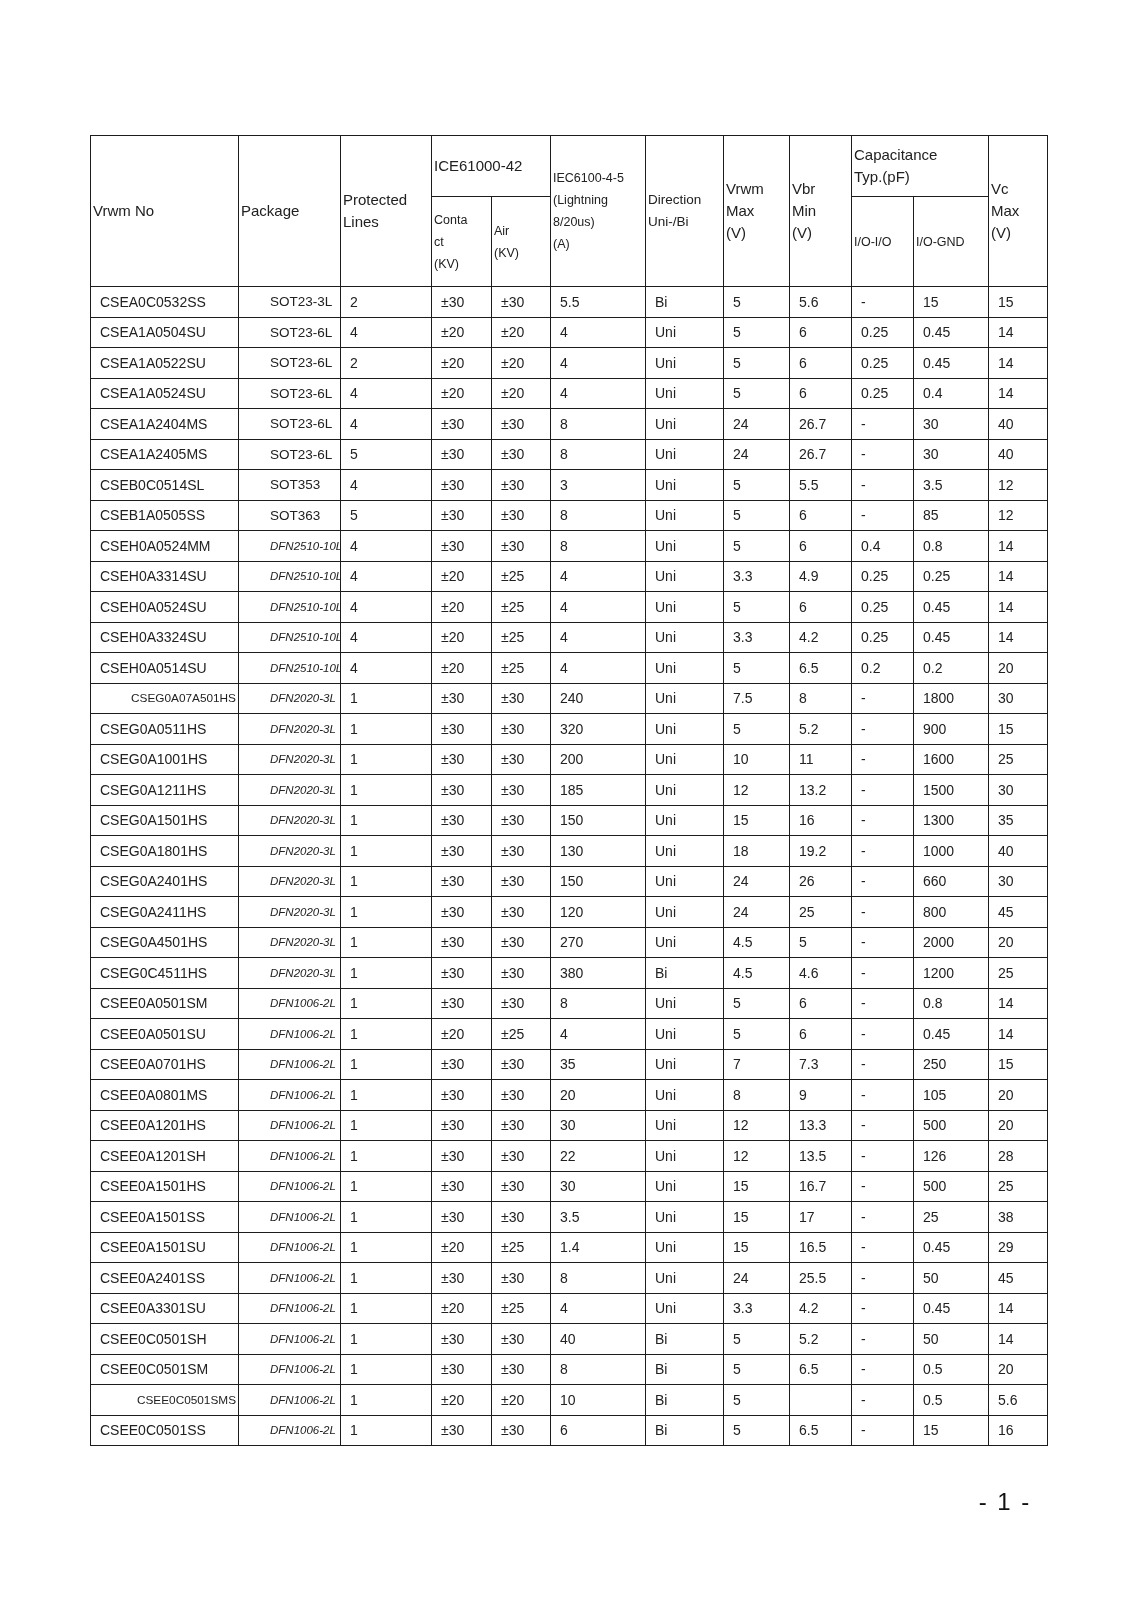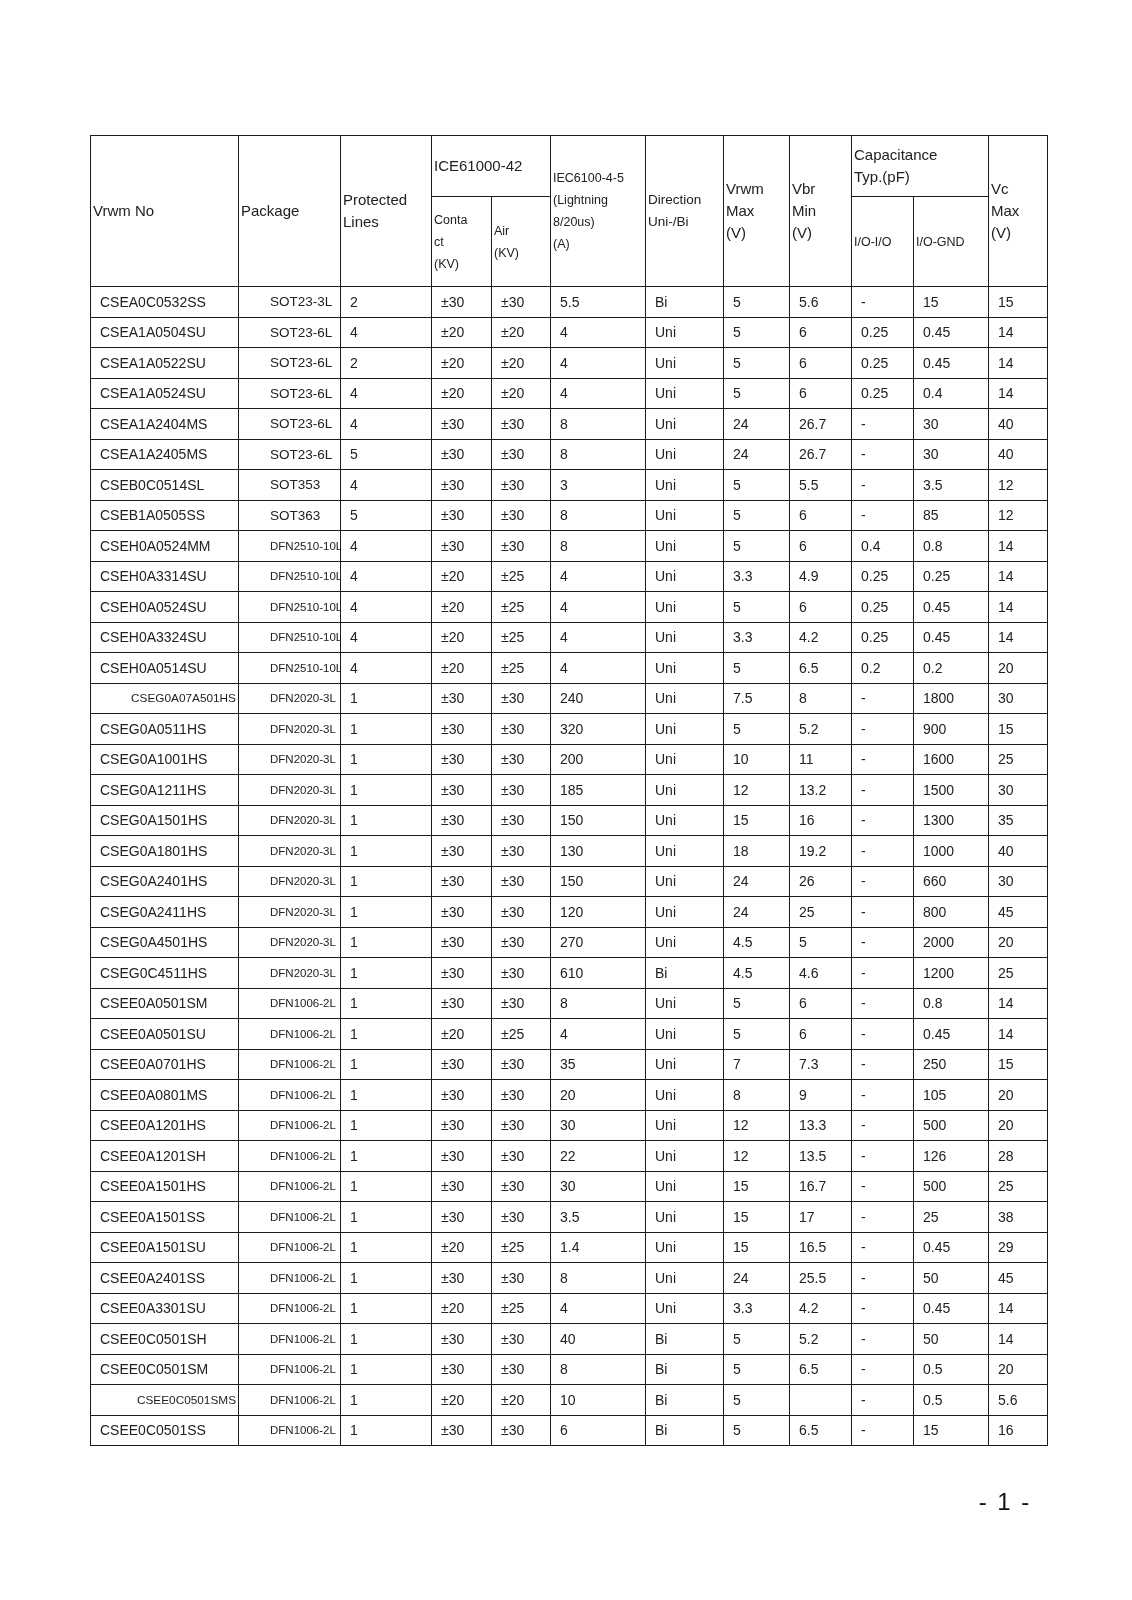--- a/index.html
+++ b/index.html
@@ -39,21 +39,21 @@
   tbody td{
     font-size:14px;
     text-align:left;
     vertical-align:middle;
     padding:0 2px 0 9px;
     white-space:nowrap;
     overflow:hidden;
   }
   tbody td.c1{font-size:13.5px;padding-left:31px;}
   tbody td.c0.sm{font-size:11.8px;text-align:right;}
-  tbody td.c1.sm{font-size:11.5px;}
+  tbody td.c1.sm{font-size:11.5px;font-style:italic;}
   .pageno{
     position:absolute;
     left:940px;top:1488px;
     width:130px;
     text-align:center;
     font-size:24px;
     color:#111111;
     letter-spacing:2px;
   }
 </style>
@@ -420,21 +420,21 @@
           <td class="c9">-</td>
           <td class="c10">2000</td>
           <td class="c11">20</td>
         </tr>
         <tr>
           <td class="c0">CSEG0C4511HS</td>
           <td class="c1 sm">DFN2020-3L</td>
           <td class="c2">1</td>
           <td class="c3">±30</td>
           <td class="c4">±30</td>
-          <td class="c5">610</td>
+          <td class="c5">380</td>
           <td class="c6">Bi</td>
           <td class="c7">4.5</td>
           <td class="c8">4.6</td>
           <td class="c9">-</td>
           <td class="c10">1200</td>
           <td class="c11">25</td>
         </tr>
         <tr>
           <td class="c0">CSEE0A0501SM</td>
           <td class="c1 sm">DFN1006-2L</td>

